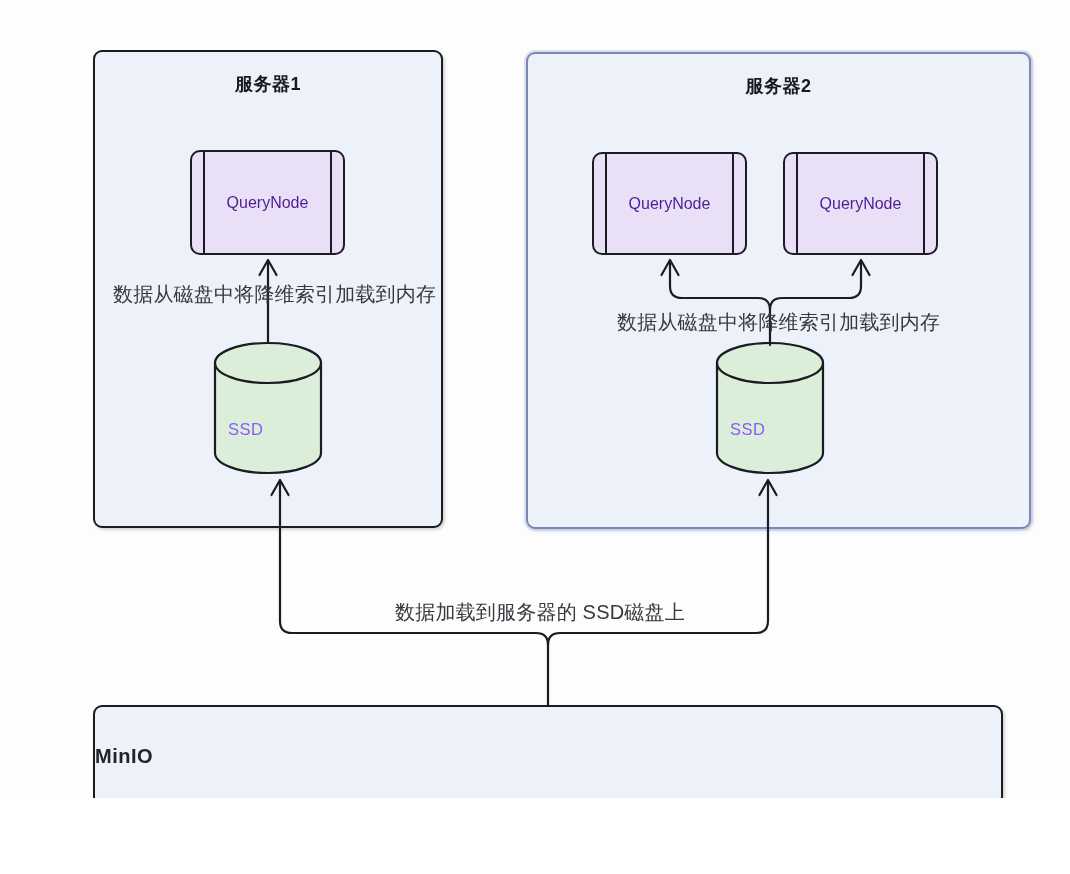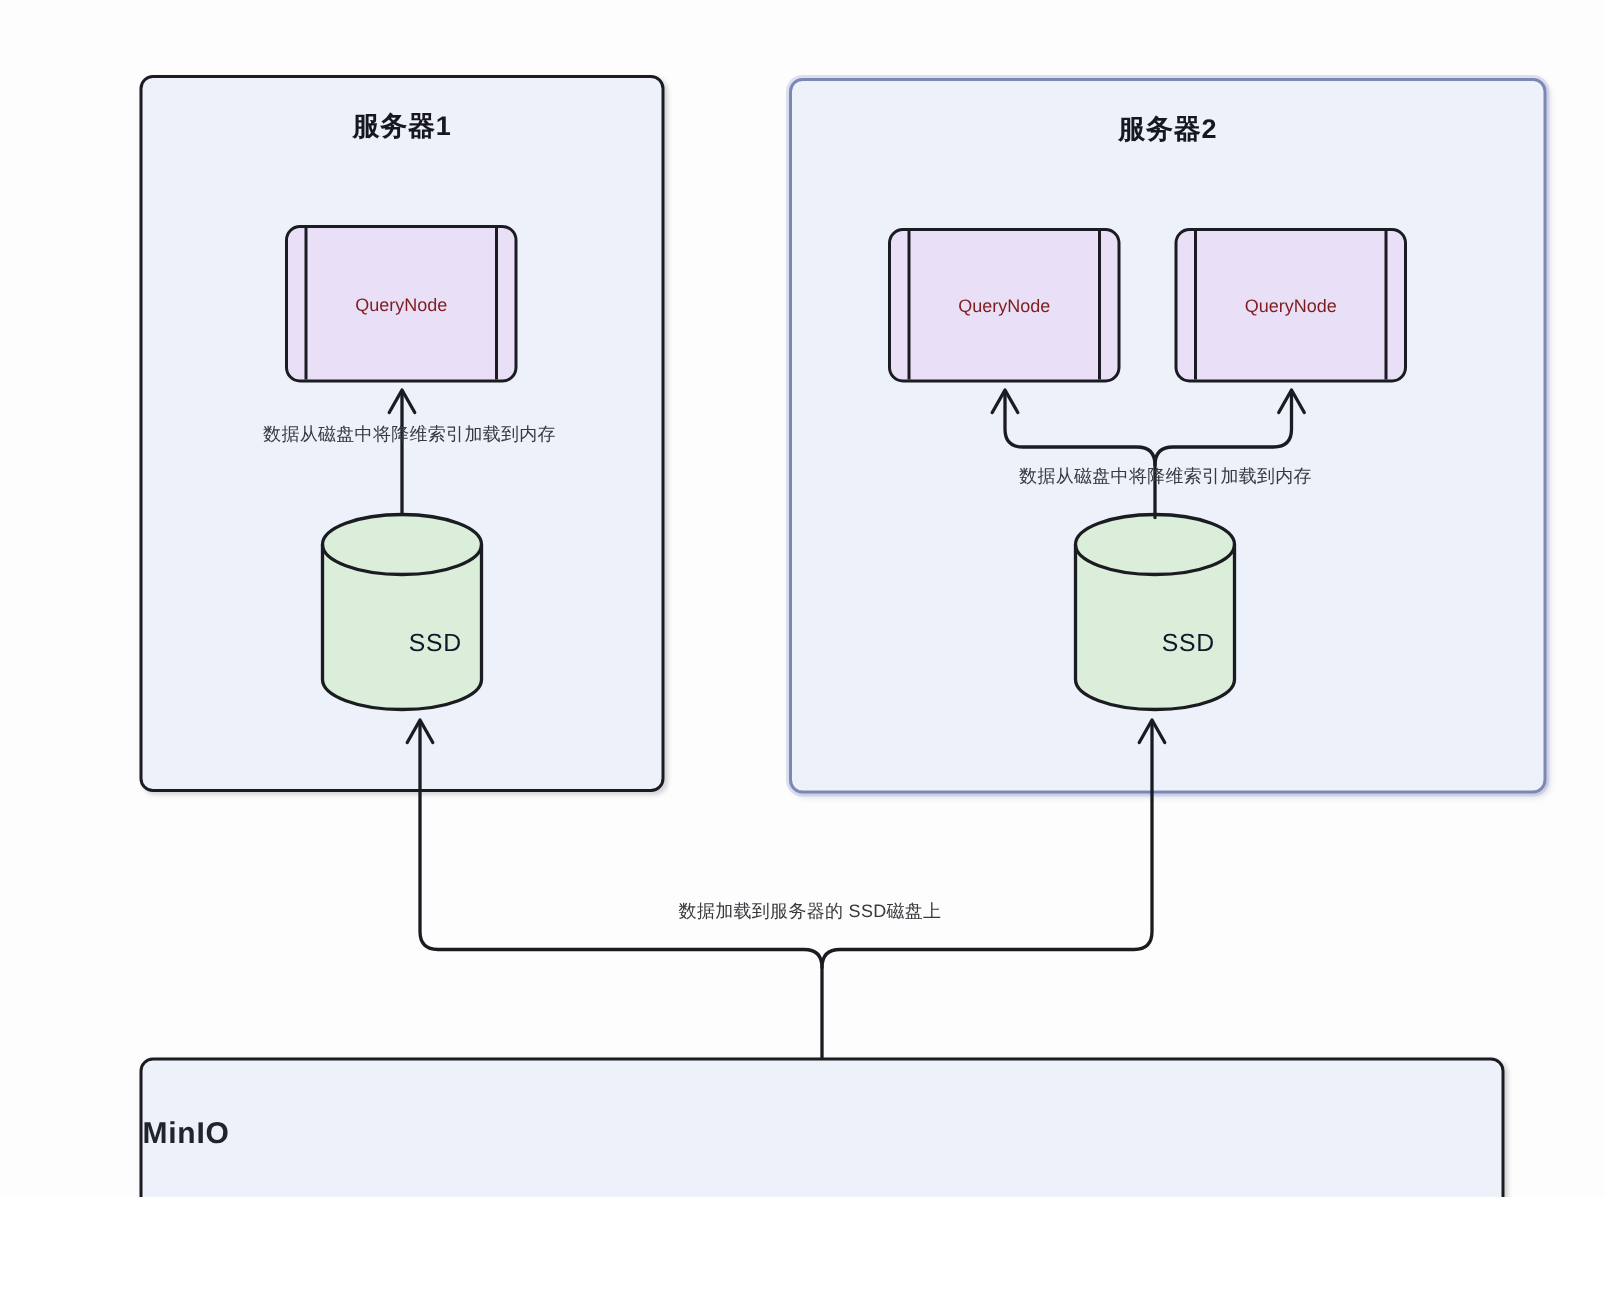--- a/index.html
+++ b/index.html
@@ -36,37 +36,37 @@
     position:absolute;box-sizing:border-box;width:155px;
     background:#e9e0f7;border:2.4px solid #1b1b22;border-radius:10px;
     display:flex;align-items:center;justify-content:center;
   }
   .qnode::before,.qnode::after{
     content:"";position:absolute;top:0;bottom:0;width:0;
     border-left:2.2px solid #1b1b22;
   }
   .qnode::before{left:11px;}
   .qnode::after{right:11px;}
-  .qnode span{font-size:12px;color:#7f1d1d;}
+  .qnode span{font-size:16px;color:#4c1d95;}
   .qn1{left:190px;top:150px;height:105px;}
   .qn2a{left:592px;top:152px;height:103px;}
   .qn2b{left:783px;top:152px;height:103px;}
   
   .lines{position:absolute;left:0;top:0;z-index:3;pointer-events:none;}
   .lines .stroke{fill:none;stroke:#1b1b22;stroke-width:2.2;stroke-linecap:round;stroke-linejoin:round;}
   .lines .cyl{fill:#dbeeda;stroke:#1b1b22;stroke-width:2.2;stroke-linejoin:round;}
   .lines .cyl-arc{fill:none;stroke:#1b1b22;stroke-width:2.2;}
   
   .flabel{
     position:absolute;z-index:4;text-align:center;
-    font-size:12px;color:#38383f;letter-spacing:.2px;white-space:nowrap;
+    font-size:20px;color:#38383f;letter-spacing:.2px;white-space:nowrap;
   }
   .ssd-label{
-    position:absolute;z-index:4;text-align:right;width:80px;
-    font-size:16.5px;color:#0f172a;letter-spacing:.5px;
+    position:absolute;z-index:4;text-align:left;width:80px;
+    font-size:16.5px;color:#8b5cf6;letter-spacing:.5px;
   }
 </style>
 </head>
 <body>
 
 <div class="canvas">
 
   <div class="box server1">
     <div class="server-title">服务器1</div>
   </div>

